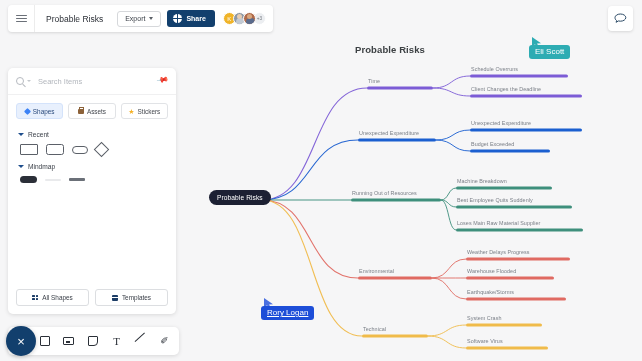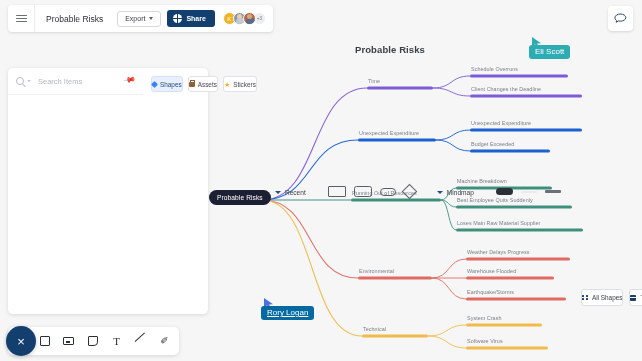--- a/index.html
+++ b/index.html
@@ -80,23 +80,23 @@
 
   
   #comment-btn {
     position: absolute; right: 9px; top: 6px; width: 25px; height: 25px;
     background: #fff; border-radius: 4px; box-shadow: 0 1px 3px rgba(0,0,0,.13);
     display: flex; align-items: center; justify-content: center; cursor: pointer;
   }
 
   
   #panel {
-    position: absolute; left: 8px; top: 68px; width: 200px; height: 246px;
+    position: absolute; left: 8px; top: 68px; width: 168px; height: 246px;
     background: #fff; border-radius: 5px; box-shadow: 0 1px 4px rgba(0,0,0,.12);
-    display: flex; flex-direction: row;
+    display: flex; flex-direction: column;
   }
   #search-row { height: 27px; display: flex; align-items: center; padding: 0 8px; border-bottom: 1px solid #f0f0f1; position: relative; }
   .search-icon { width: 8px; height: 8px; border: 1.2px solid #b6bac0; border-radius: 50%; position: relative; flex: none; }
   .search-icon::after { content: ""; position: absolute; right: -3px; bottom: -2.2px; width: 4px; height: 1.2px; background: #b6bac0; transform: rotate(45deg); }
   .search-caret { margin-left: 3px; width:0;height:0;border-left:2.2px solid transparent;border-right:2.2px solid transparent;border-top:2.6px solid #c3c7cc; }
   #search-input { border: 0; outline: 0; font-size: 7.5px; color: #999ea5; margin-left: 7px; flex: 1; background: transparent; font-family: inherit; }
   #search-input::placeholder { color: #b3b7bd; }
   .pin-icon { position: absolute; right: 8px; top: 8px; color: #c2c6cc; font-size: 8px; transform: rotate(35deg); }
 
   #tabs { display: flex; gap: 5px; padding: 8px 8px 6px; }
@@ -346,17 +346,17 @@
       <div class="cursor-tag" style="left: 529px; top: 36px;">
         <svg width="12" height="13" viewBox="0 0 12 13" style="margin-left: 2px;">
           <path d="M1,1 L1,11 L4,8.2 L6,12 L8,11 L6,7.5 L10,7.2 Z" fill="#2eacb3"></path>
         </svg>
         <div class="cursor-name" style="background: rgb(46, 172, 179); margin-top: -4px;">Eli Scott</div>
       </div>
       <div class="cursor-tag" style="left: 261px; top: 297px;">
         <svg width="12" height="13" viewBox="0 0 12 13" style="margin-left: 2px;">
           <path d="M1,1 L1,11 L4,8.2 L6,12 L8,11 L6,7.5 L10,7.2 Z" fill="#4a6fe0"></path>
         </svg>
-        <div class="cursor-name" style="background: #0369a1; margin-top: -4px; text-decoration: underline;">Rory Logan</div>
+        <div class="cursor-name" style="background: #1d4ed8; margin-top: -4px; text-decoration: underline;">Rory Logan</div>
       </div>
     </div>
 
 </div>
 
 </body></html>

